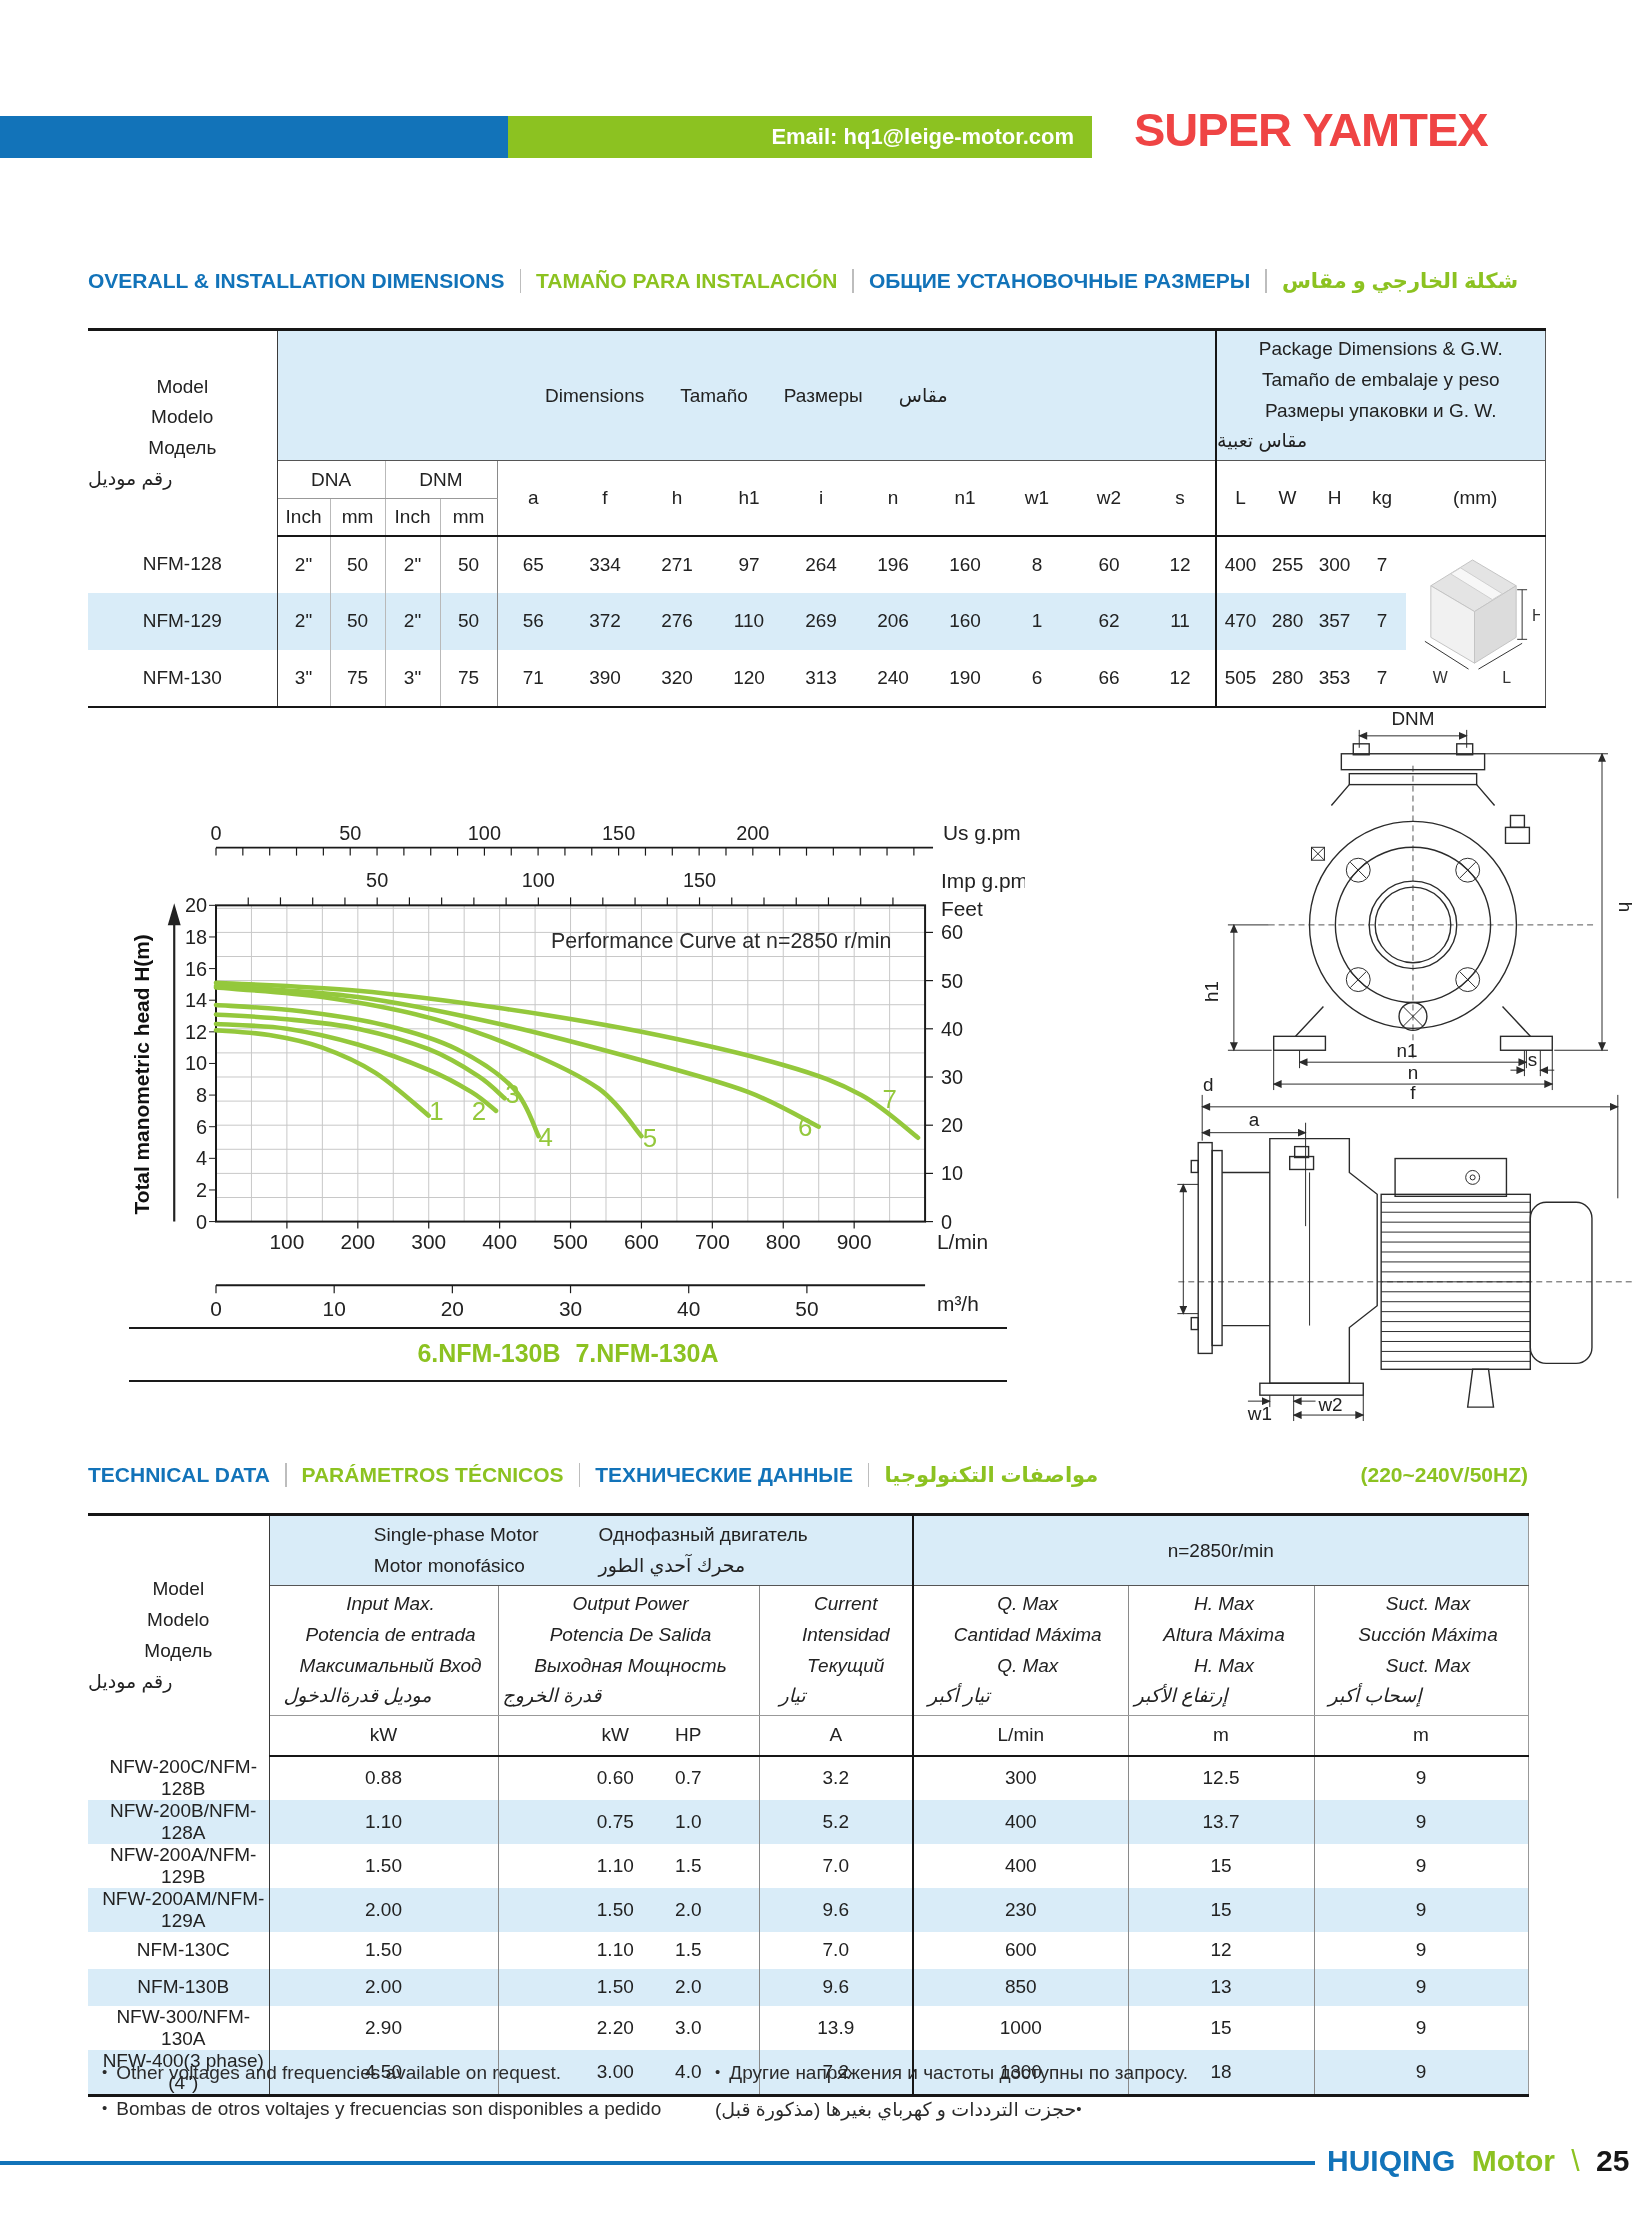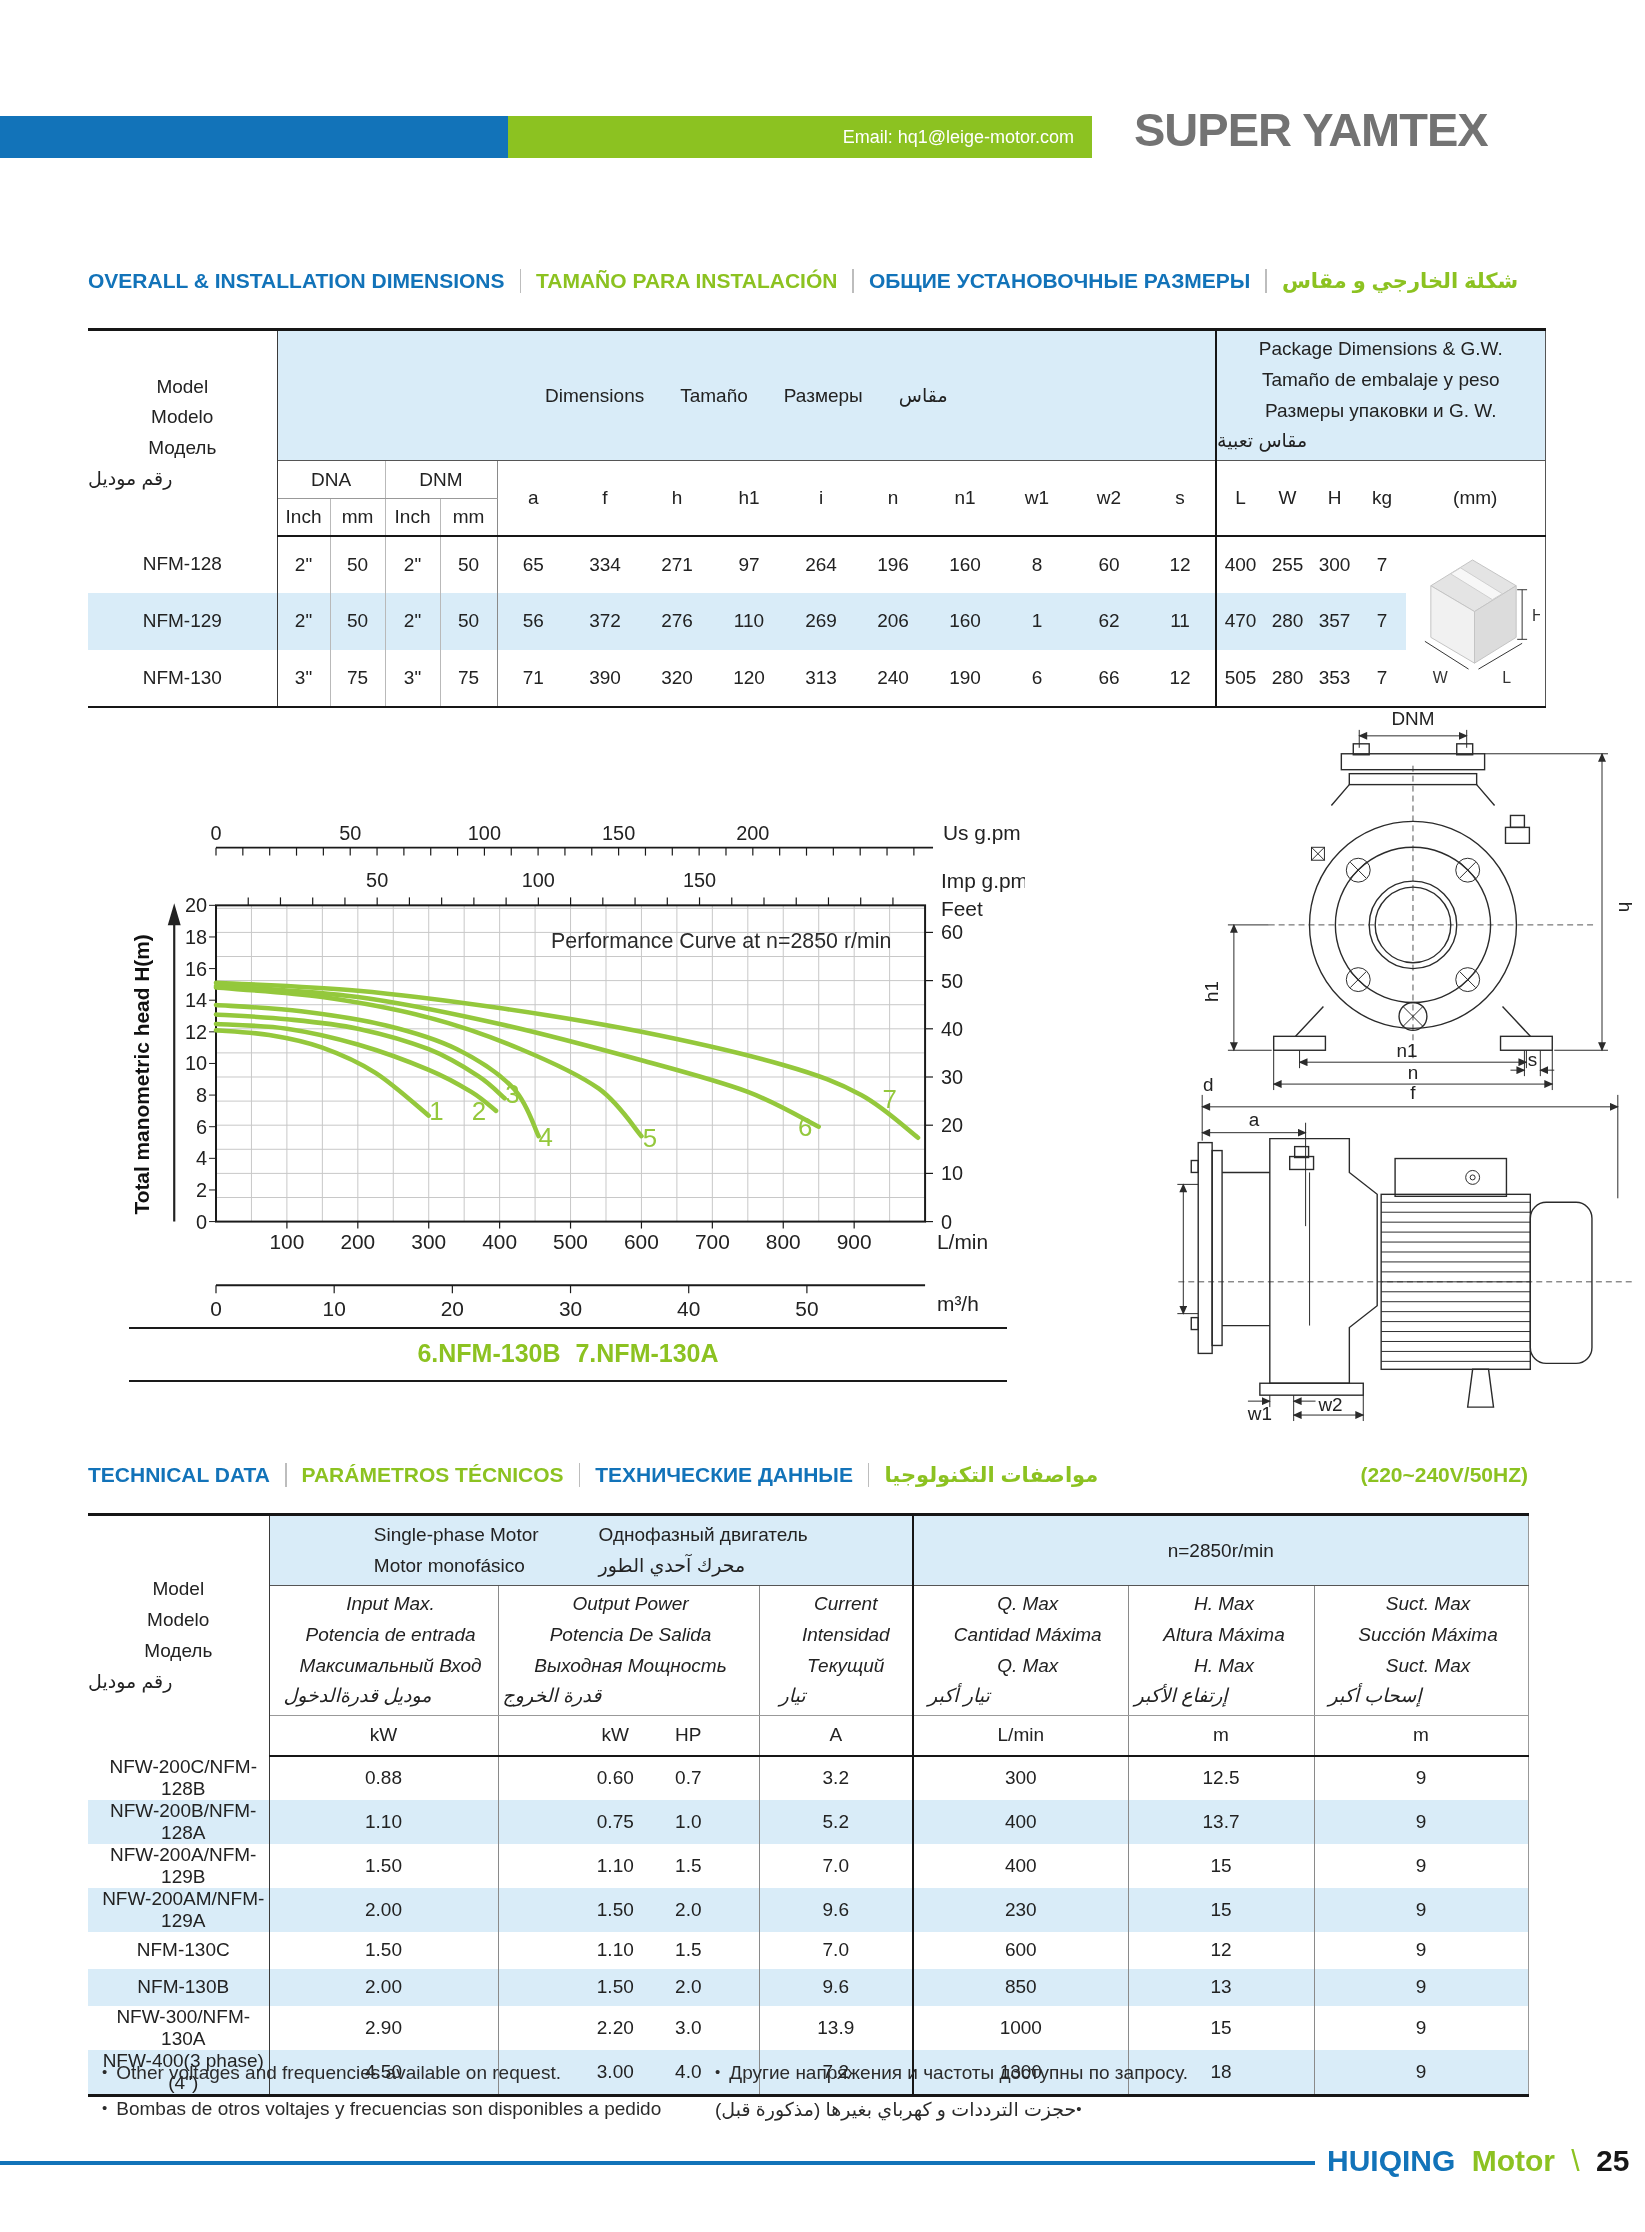--- a/index.html
+++ b/index.html
@@ -3,22 +3,22 @@
 <meta charset="utf-8">
 <style>
   html,body{margin:0;padding:0;background:#ffffff;}
   .page{position:relative;width:1646px;height:2233px;background:#fff;overflow:hidden;
         font-family:"Liberation Sans","DejaVu Sans",sans-serif;color:#222;}
   
   .bar{position:absolute;top:116px;height:42px;}
   .bar-blue{left:0;width:508px;background:#1273B9;}
   .bar-green{left:508px;width:584px;background:#8CC221;display:flex;align-items:center;
              justify-content:flex-end;padding-right:18px;box-sizing:border-box;}
-  .email{color:#fff;font-weight:normal;font-size:18px;}
-  .brand{position:absolute;left:1134px;top:102px;font-size:47px;font-weight:bold;color:#737373;letter-spacing:-1px;}
+  .email{color:#fff;font-weight:bold;font-size:22px;}
+  .brand{position:absolute;left:1134px;top:102px;font-size:47px;font-weight:bold;color:#ef4444;letter-spacing:-1px;}
   
   .sec-title{position:absolute;left:88px;width:1440px;display:flex;align-items:center;font-weight:bold;font-size:21px;}
   .t-blue{color:#1273B9}.t-green{color:#8CC221}
   .divider{width:1.5px;height:24px;background:#bdbdbd;margin:0 15px;}
   .voltage{margin-left:auto;}
   
   table.dtab{position:absolute;border-collapse:collapse;table-layout:fixed;font-size:19px;color:#222;}
   #dim-table{left:88px;top:328px;width:1440px;border-top:3px solid #161616;
              border-bottom:2.5px solid #161616;border-right:1.5px solid #555;}
   #tech-table{left:88px;top:1513px;width:1440px;border-top:3px solid #161616;

